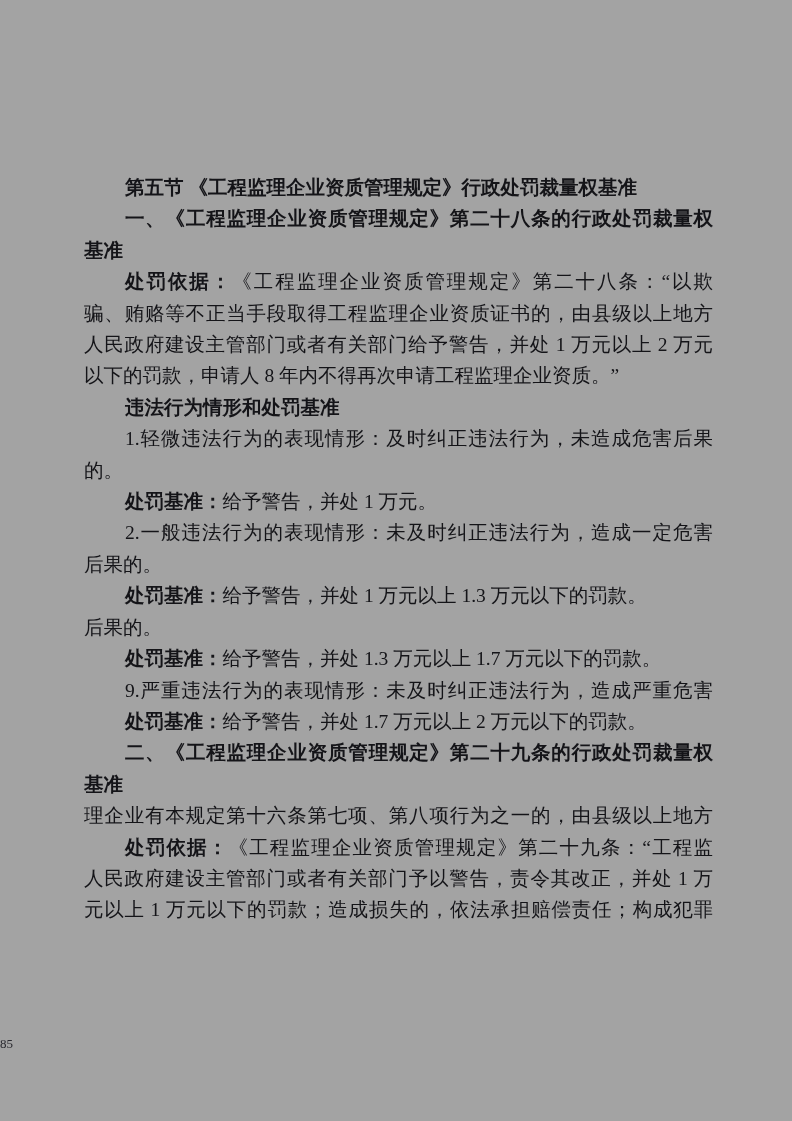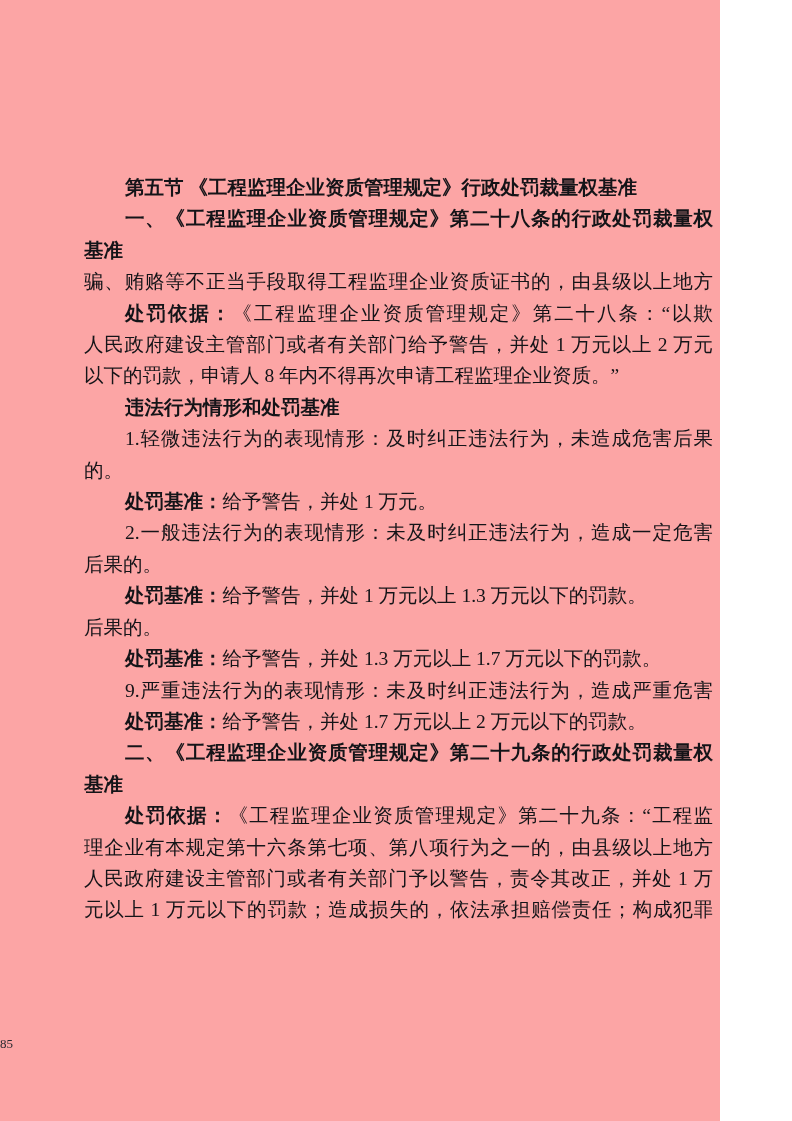--- a/index.html
+++ b/index.html
@@ -2,23 +2,23 @@
 <html><head>
 <meta charset="utf-8">
 <style>
   html, body {
     margin: 0;
     padding: 0;
     background: #ffffff;
   }
   .page {
     position: relative;
-    width: 720px;
+    width: 792px;
     height: 1121px;
-    background: #fca5a5;
+    background: #a3a3a3;
     overflow: hidden;
     font-family: "Liberation Serif", "DejaVu Serif", serif;
     color: #141418;
   }
   .content {
     position: absolute;
     left: 84px;
     top: 172px;
     width: 629px;
     font-size: 19.5px;
@@ -53,36 +53,36 @@
   }
 </style>
 </head>
 <body>
 
 <div class="page">
   <div class="content">
       <div class="line indent bold">第五节 《工程监理企业资质管理规定》行政处罚裁量权基准</div>
       <div class="line indent stretch bold">一、《工程监理企业资质管理规定》第二十八条的行政处罚裁量权</div>
       <div class="line bold">基准</div>
+      <div class="line indent stretch"><span class="label">处罚依据：</span>《工程监理企业资质管理规定》第二十八条：“以欺</div>
       <div class="line stretch">骗、贿赂等不正当手段取得工程监理企业资质证书的，由县级以上地方</div>
-      <div class="line indent stretch"><span class="label">处罚依据：</span>《工程监理企业资质管理规定》第二十八条：“以欺</div>
       <div class="line stretch">人民政府建设主管部门或者有关部门给予警告，并处 1 万元以上 2 万元</div>
       <div class="line">以下的罚款，申请人 8 年内不得再次申请工程监理企业资质。”</div>
       <div class="line indent bold">违法行为情形和处罚基准</div>
       <div class="line indent stretch">1.轻微违法行为的表现情形：及时纠正违法行为，未造成危害后果</div>
       <div class="line">的。</div>
       <div class="line indent"><span class="label">处罚基准：</span>给予警告，并处 1 万元。</div>
       <div class="line indent stretch">2.一般违法行为的表现情形：未及时纠正违法行为，造成一定危害</div>
       <div class="line">后果的。</div>
       <div class="line indent"><span class="label">处罚基准：</span>给予警告，并处 1 万元以上 1.3 万元以下的罚款。</div>
       <div class="line">后果的。</div>
       <div class="line indent"><span class="label">处罚基准：</span>给予警告，并处 1.3 万元以上 1.7 万元以下的罚款。</div>
       <div class="line indent stretch">9.严重违法行为的表现情形：未及时纠正违法行为，造成严重危害</div>
       <div class="line indent"><span class="label">处罚基准：</span>给予警告，并处 1.7 万元以上 2 万元以下的罚款。</div>
       <div class="line indent stretch bold">二、《工程监理企业资质管理规定》第二十九条的行政处罚裁量权</div>
       <div class="line bold">基准</div>
+      <div class="line stretch">理企业有本规定第十六条第七项、第八项行为之一的，由县级以上地方</div>
       <div class="line indent stretch"><span class="label">处罚依据：</span>《工程监理企业资质管理规定》第二十九条：“工程监</div>
-      <div class="line stretch">理企业有本规定第十六条第七项、第八项行为之一的，由县级以上地方</div>
       <div class="line stretch">人民政府建设主管部门或者有关部门予以警告，责令其改正，并处 1 万</div>
       <div class="line stretch">元以上 1 万元以下的罚款；造成损失的，依法承担赔偿责任；构成犯罪</div>
     </div>
   <div class="page-number">85</div>
 </div>
 
 </body></html>

